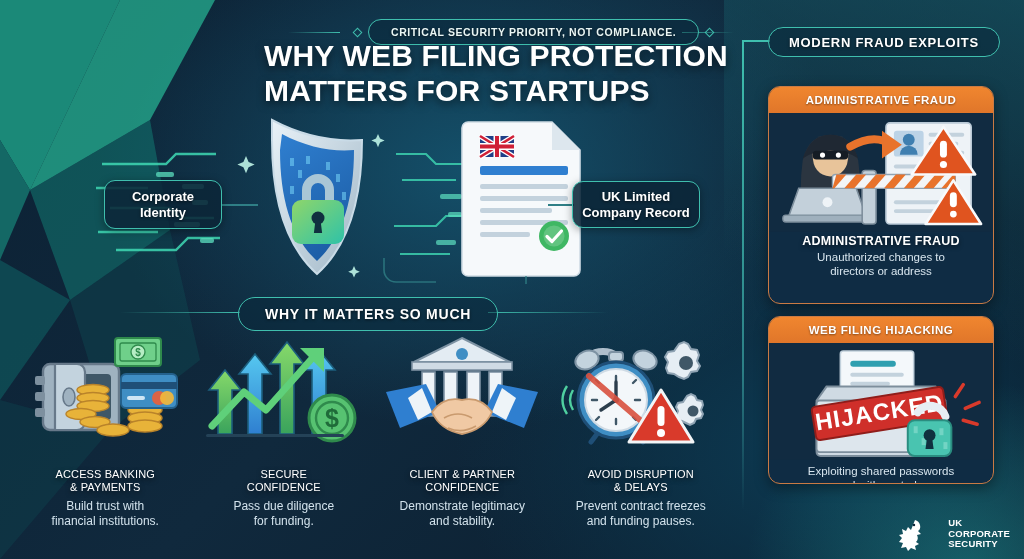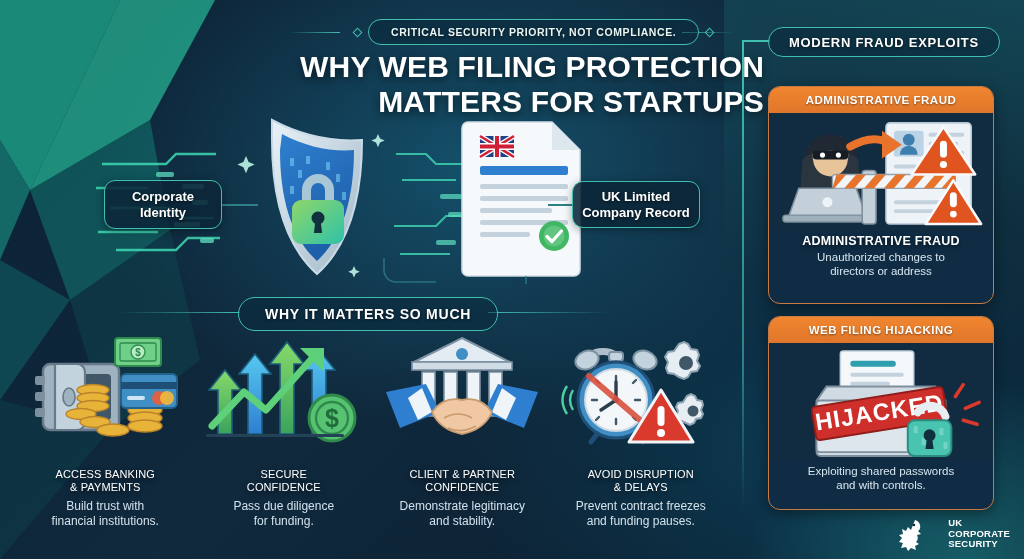--- a/index.html
+++ b/index.html
@@ -48,22 +48,22 @@
   }
   #eyebrow { height: 26px; padding: 0 22px; font-size: 10.5px; color: #eaf6f4; }
   .diamond {
     width: 7px; height: 7px; border: 1.4px solid #3fbfae;
     transform: rotate(45deg); margin: 0 7px;
   }
   #rule-left  { left: 288px; top: 32px; width: 52px; background: linear-gradient(90deg, rgba(63,191,174,0), #3fbfae); }
   #rule-right { left: 682px; top: 32px; width: 52px; background: linear-gradient(90deg, #3fbfae, rgba(63,191,174,0)); }
 
   #title {
-    position: absolute; left: 264px; top: 50px; width: 500px;
-    text-align: right; color: #ffffff;
+    position: absolute; left: 264px; top: 39px; width: 500px;
+    text-align: left; color: #ffffff;
     font-size: 30px; line-height: 1.16; font-weight: bold;
     letter-spacing: .006em;
     text-shadow: 0 3px 9px rgba(0,0,0,.55);
   }
 
   
   #hero { position: absolute; left: 96px; top: 108px; width: 640px; height: 180px; }
 
   .tag {
     position: absolute; display: flex; align-items: center; justify-content: center;
@@ -110,21 +110,21 @@
   }
   #panel-head { position: absolute; left: 768px; top: 27px; height: 30px; padding: 4px 20px; font-size: 13px; }
 
   .fraud-card {
     position: absolute; left: 768px; width: 226px;
     border: 1.6px solid #c97a44; border-radius: 12px;
     background: #0f2c44; overflow: hidden;
     box-shadow: 0 4px 14px rgba(0,0,0,.4);
   }
   #card-admin  { top: 86px;  height: 218px; }
-  #card-hijack { top: 316px; height: 194px; }
+  #card-hijack { top: 316px; height: 168px; }
   .card-head {
     height: 26px; display: flex; align-items: center; justify-content: center;
     background: linear-gradient(180deg, #f0862f 0%, #e0762a 100%);
     color: #ffffff; font-weight: bold; font-size: 11.5px; letter-spacing: .045em;
     text-shadow: 0 1px 2px rgba(0,0,0,.45);
   }
   .card-art { width: 100%; display: block; }
   .card-body { padding: 2px 8px 8px; text-align: center; }
   .card-body h4 {
     font-size: 12.5px; font-weight: bold; color: #ffffff; letter-spacing: .02em;

